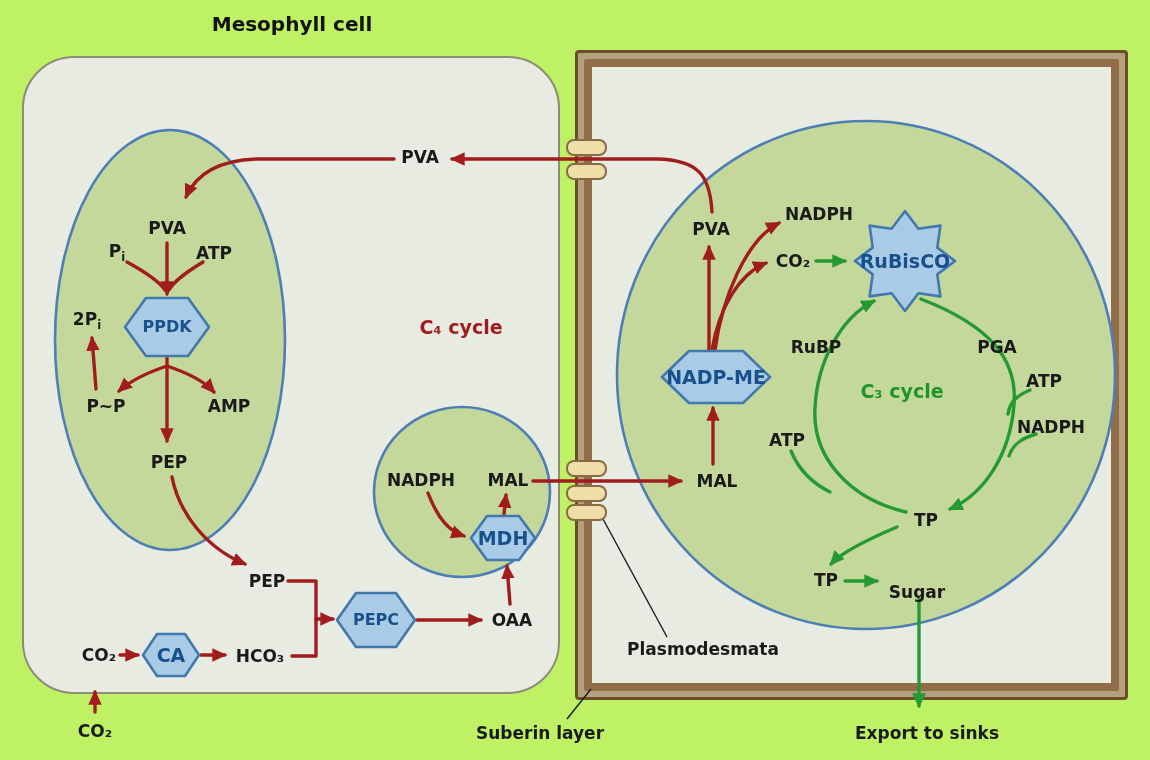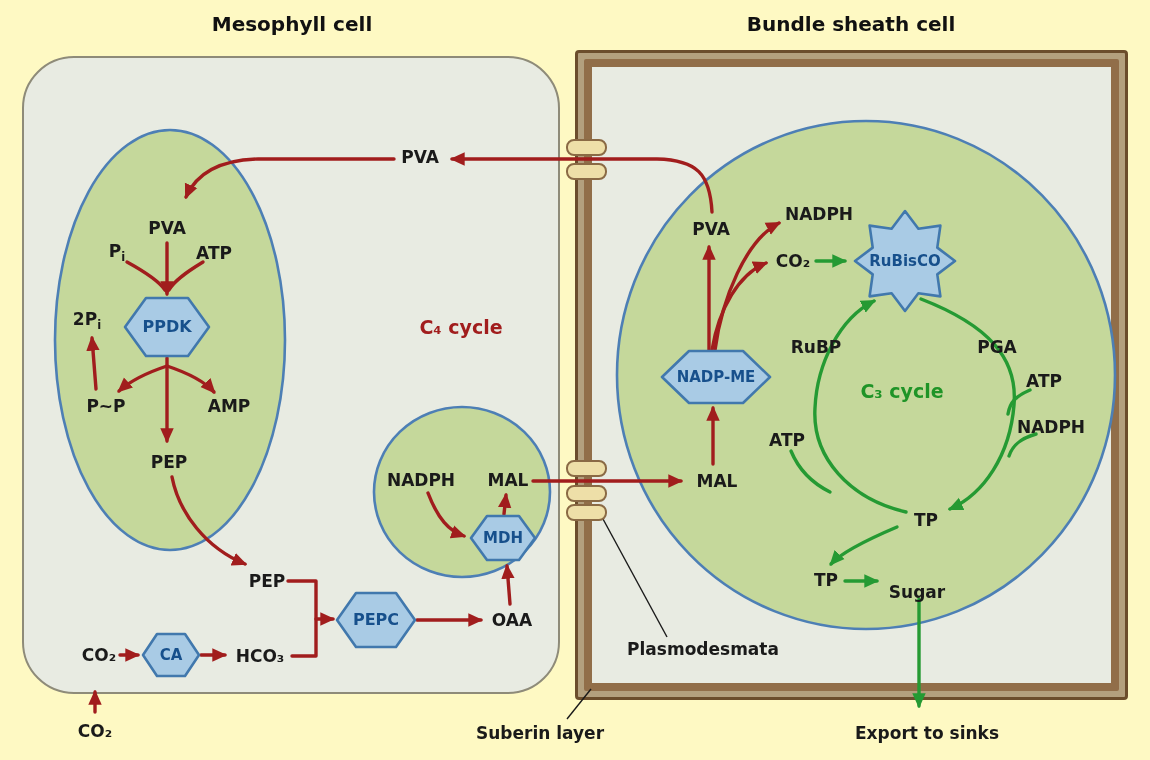--- a/index.html
+++ b/index.html
@@ -1,17 +1,17 @@
 <!DOCTYPE html>
 <html><head>
 <meta charset="utf-8">
 <style>
   * { margin:0; padding:0; box-sizing:border-box; }
   body { background:#fff; font-family:"DejaVu Sans","Liberation Sans",sans-serif; }
-  .canvas { position:relative; width:1150px; height:760px; background:#fef9c3; overflow:hidden; }
+  .canvas { position:relative; width:1150px; height:760px; background:#bef264; overflow:hidden; }
 
   .cellbox { position:absolute; }
   .mesophyll-cell {
     left:22px; top:56px; width:538px; height:638px;
     background:#e8ebe2; border:2.5px solid #8e8b79; border-radius:52px;
   }
   .bs-wall {
     left:575px; top:50px; width:553px; height:650px;
     background:#b3a07e; border:3px solid #6b4d2c; border-radius:4px;
   }
@@ -28,21 +28,21 @@
   .enzshape { fill:#a9cbe5; stroke:#4178ad; stroke-width:2.6; stroke-linejoin:round; }
   .pill { fill:#eedfa8; stroke:#8a6a45; stroke-width:2; }
 
   .lbl { position:absolute; transform:translate(-50%,-50%); font-weight:bold; font-size:17px;
          color:#1a1a1a; white-space:nowrap; line-height:1; }
   .title { position:absolute; transform:translate(-50%,-50%); font-weight:bold; font-size:20px;
            color:#111; white-space:nowrap; }
   .note { font-size:16.5px; }
   .enz { position:absolute; transform:translate(-50%,-50%); font-weight:bold; font-size:16px;
          color:#17508c; white-space:nowrap; line-height:1; }
-  .enz.small { font-size:15px;text-align:center; }
+  .enz.small { font-size:19px;text-align:center; }
   .redtxt { color:#a11d1d; font-size:19px; }
   .greentxt { color:#1f9427; font-size:19px; }
   sub { font-size:0.68em; }
 </style>
 </head>
 <body>
 
 <div class="canvas">
 
   <div class="cellbox mesophyll-cell"></div>
@@ -110,21 +110,20 @@
     <path class="enzshape" d="M905,211 L918.4,228.7 L940.4,225.6 L937.3,247.6 L955,261 L937.3,274.4 L940.4,296.4 L918.4,293.3 L905,311 L891.6,293.3 L869.6,296.4 L872.7,274.4 L855,261 L872.7,247.6 L869.6,225.6 L891.6,228.7 Z"></path>
 
     <rect class="pill" x="567" y="140" width="39" height="15" rx="7"></rect>
     <rect class="pill" x="567" y="164" width="39" height="15" rx="7"></rect>
     <rect class="pill" x="567" y="461" width="39" height="15" rx="7"></rect>
     <rect class="pill" x="567" y="486" width="39" height="15" rx="7"></rect>
     <rect class="pill" x="567" y="505" width="39" height="15" rx="7"></rect>
   </svg>
 
   <div class="title" style="left:292px;top:24px">Mesophyll cell</div>
-  <div class="title" style="left:851px;top:24px">Bundle sheath cell</div>
 
   <div class="lbl" style="left:167px;top:228px">PVA</div>
   <div class="lbl" style="left:117px;top:253px"><span>P</span><sub>i</sub></div>
   <div class="lbl" style="left:214px;top:253px">ATP</div>
   <div class="lbl" style="left:87px;top:321px"><span>2P</span><sub>i</sub></div>
   <div class="enz" style="left:167px;top:327px">PPDK</div>
   <div class="lbl" style="left:106px;top:406px">P~P</div>
   <div class="lbl" style="left:229px;top:406px">AMP</div>
   <div class="lbl" style="left:169px;top:462px">PEP</div>
   <div class="lbl" style="left:420px;top:157px">PVA</div>

